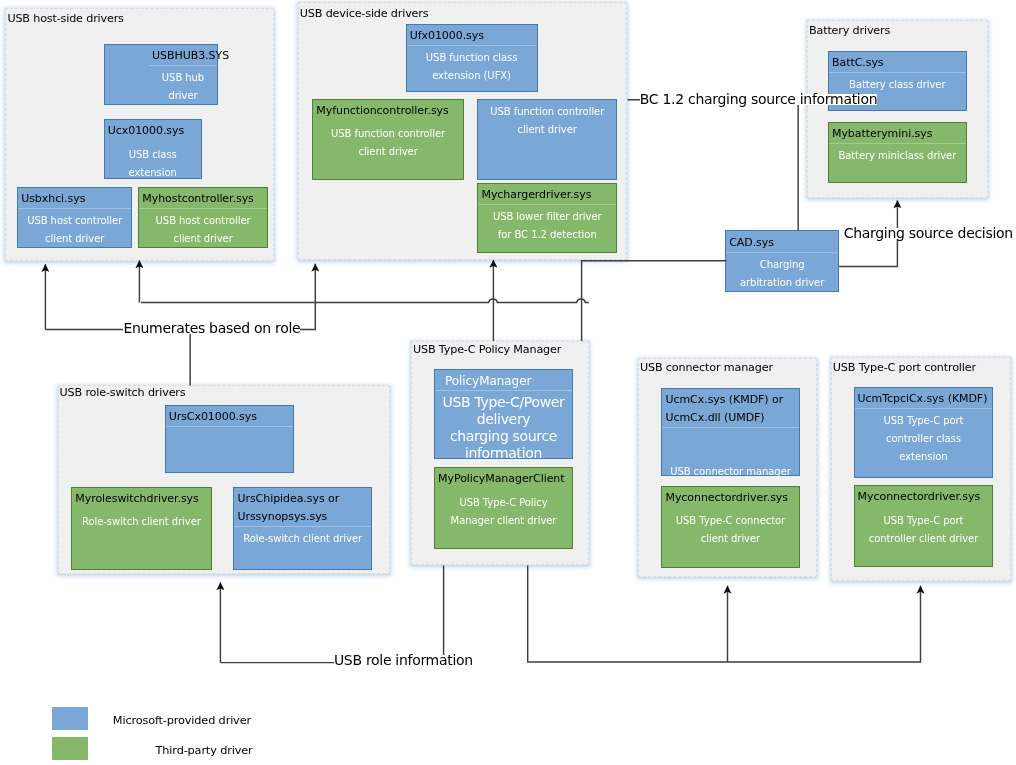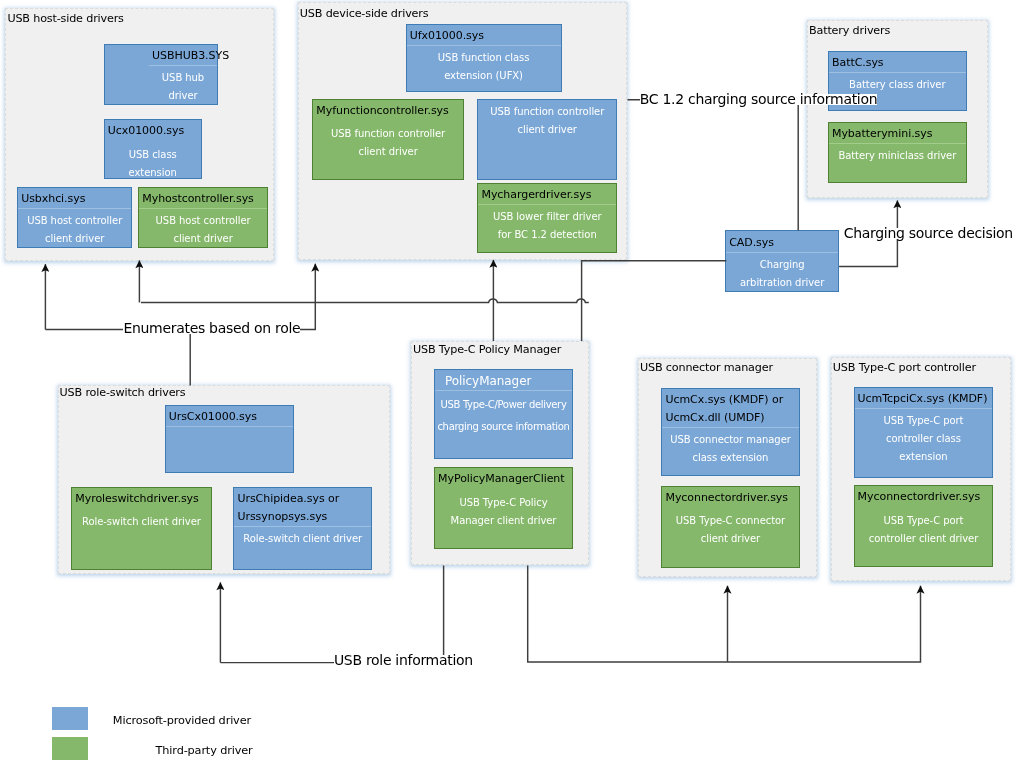--- a/index.html
+++ b/index.html
@@ -10,21 +10,21 @@
   .node{position:absolute;box-sizing:border-box;border:1px solid;display:flex;flex-direction:column;}
   .node.ms{background:#7ba7d7;border-color:#3f7cb5;}
   .node.tp{background:#85b86a;border-color:#4e8133;}
   .node .hd{color:#000;font-size:11px;padding:2.2px 3px 0 3.1px;line-height:18px;font-family:"DejaVu Sans",sans-serif;letter-spacing:-0.06px;}
   .node.ms .hd{border-bottom:1px solid #9dc0e2;}
   .node.tp .hd{border-bottom:1px solid #a3cd8b;}
   .node.nodiv .hd{border-bottom:1px solid transparent;}
   .node .bd{color:#fff;font-size:10px;text-align:center;line-height:18px;padding-top:3.0px;font-family:"DejaVu Sans",sans-serif;letter-spacing:-0.06px;}
   .node.nodiv .bd{padding-top:4.2px;}
   .node.small .hd{color:#fff;font-size:12px;padding-left:10px;}
-  .node.small .bd{font-size:10px;letter-spacing:-0.33px;line-height:22px;}
+  .node.small .bd{font-size:14px;letter-spacing:-0.33px;line-height:17px;}
   svg#wires{position:absolute;left:0;top:0;width:1016px;height:765px;overflow:visible;}
   .wlabel{position:absolute;font-size:14px;letter-spacing:-0.3px;color:#000;background:#fff;white-space:nowrap;line-height:11px;font-family:"DejaVu Sans",sans-serif;}
   .legend-sw{position:absolute;width:36.1px;height:22.9px;}
   .legend-tx{position:absolute;font-size:11.3px;letter-spacing:-0.15px;color:#000;white-space:nowrap;font-family:"DejaVu Sans",sans-serif;line-height:13px;}
 </style>
 </head>
 <body>
 
 <div id="stage">
 
@@ -62,21 +62,21 @@
   <div class="node ms" style="left:17.1px;top:187.3px;width:115.2px;height:60.8px;">
     <div class="hd">Usbxhci.sys</div>
     <div class="bd">USB host controller<br>client driver</div>
   </div>
 
   <div class="node tp" style="left:138.2px;top:187.3px;width:129.9px;height:60.8px;">
     <div class="hd">Myhostcontroller.sys</div>
     <div class="bd">USB host controller<br>client driver</div>
   </div>
 
-  <div class="node ms" style="left:405.6px;top:23.6px;width:156px;height:68.8px;">
+  <div class="node ms" style="left:405.6px;top:23.6px;width:132px;height:68.8px;">
     <div class="hd">Ufx01000.sys</div>
     <div class="bd">USB function class<br>extension (UFX)</div>
   </div>
 
   <div class="node tp nodiv" style="left:312.2px;top:98.7px;width:151.8px;height:81.3px;">
     <div class="hd">Myfunctioncontroller.sys</div>
     <div class="bd">USB function controller<br>client driver</div>
   </div>
 
   <div class="node ms" style="left:477.4px;top:98.5px;width:139.7px;height:81.6px;">
@@ -120,21 +120,21 @@
   <div class="node ms small" style="left:434px;top:368.6px;width:139px;height:90.3px;">
     <div class="hd">PolicyManager</div>
     <div class="bd">USB Type-C/Power delivery<br>charging source information</div>
   </div>
 
   <div class="node tp nodiv" style="left:434px;top:467.3px;width:139px;height:81.6px;">
     <div class="hd">MyPolicyManagerClient</div>
     <div class="bd">USB Type-C Policy<br>Manager client driver</div>
   </div>
 
-  <div class="node ms" style="left:661.4px;top:388px;width:138.2px;height:88.4px;">
+  <div class="node ms" style="left:661.4px;top:388px;width:138.2px;height:88.4px;gap:32px;">
     <div class="hd">UcmCx.sys (KMDF) or<br>UcmCx.dll (UMDF)</div>
     <div class="bd">USB connector manager<br>class extension</div>
   </div>
 
   <div class="node tp nodiv" style="left:661.4px;top:485.7px;width:138.2px;height:82px;">
     <div class="hd">Myconnectordriver.sys</div>
     <div class="bd">USB Type-C connector<br>client driver</div>
   </div>
 
   <div class="node ms" style="left:853.5px;top:387px;width:139.9px;height:90.7px;">

